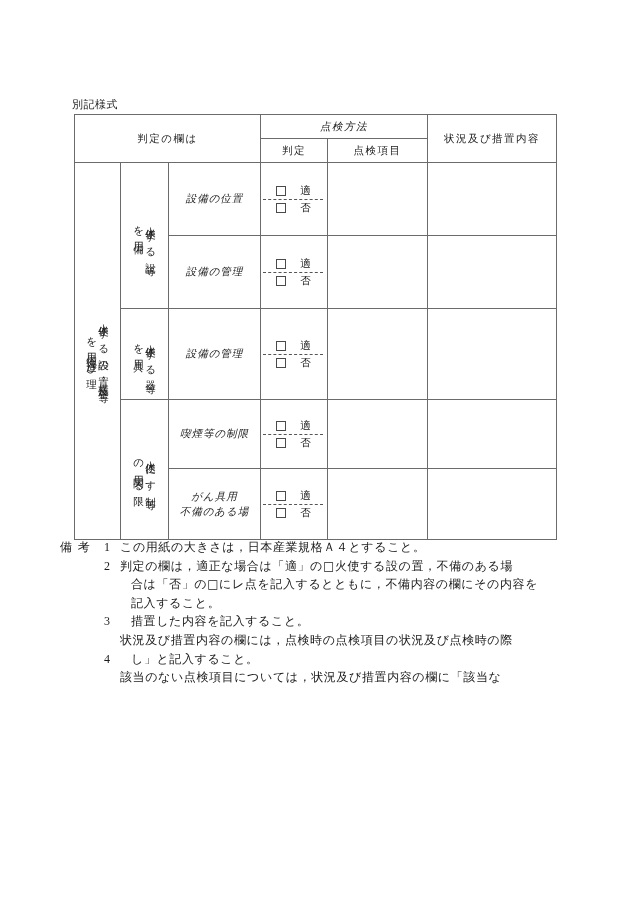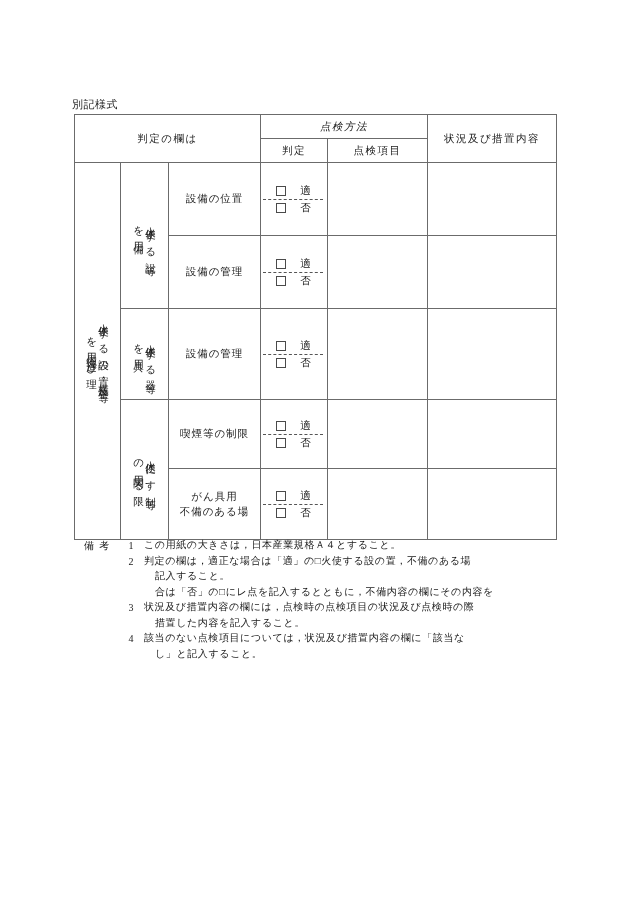--- a/index.html
+++ b/index.html
@@ -95,20 +95,21 @@
     font-size: 10.5px;
   }
   .vcell-mid .vtext {
     align-items: center;
     padding-top: 0;
   }
 
   .item-label {
     letter-spacing: 1px;
     line-height: 1.45;
+    font-style: italic;
   }
 
   
   .judge {
     position: relative;
     padding: 0;
   }
   .judge-inner {
     display: flex;
     flex-direction: column;
@@ -140,24 +141,24 @@
     height: 0;
     font-size: 0;
     line-height: 0;
   }
 
   .blank-cell { }
 
   
   .remarks {
     position: absolute;
-    left: 84px;
+    left: 60px;
     top: 538px;
     width: 496px;
-    font-size: 10px;
+    font-size: 12px;
     line-height: 1.55;
     color: #1a1a1a;
   }
   .remark-row {
     display: flex;
     align-items: flex-start;
   }
   .remarks-label {
     width: 34px;
     flex: none;
@@ -165,21 +166,20 @@
   }
   .remark-num {
     width: 26px;
     flex: none;
     text-align: center;
     font-family: "Liberation Serif", "DejaVu Serif", serif;
   }
   .remark-body {
     flex: 1;
     letter-spacing: 0.6px;
-    font-family: Liberation Mono, monospace;
   }
   .remark-body .ln {
     display: block;
     white-space: nowrap;
   }
   .remark-body .ln-indent {
     padding-left: 11px;
   }
 </style>
 </head>
@@ -350,37 +350,37 @@
       <span class="remark-body">
         <span class="ln">この用紙の大きさは，日本産業規格Ａ４とすること。</span>
       </span>
     </div>
 
     <div class="remark-row">
       <span class="remarks-label"></span>
       <span class="remark-num">2</span>
       <span class="remark-body">
         <span class="ln">判定の欄は，適正な場合は「適」の□火使する設の置，不備のある場</span>
+        <span class="ln ln-indent">合は「否」の□にレ点を記入するとともに，不備内容の欄にその内容を</span>
         <span class="ln ln-indent">記入すること。</span>
-        <span class="ln ln-indent">合は「否」の□にレ点を記入するとともに，不備内容の欄にその内容を</span>
       </span>
     </div>
 
     <div class="remark-row">
       <span class="remarks-label"></span>
       <span class="remark-num">3</span>
       <span class="remark-body">
+        <span class="ln ln-indent">措置した内容を記入すること。</span>
         <span class="ln">状況及び措置内容の欄には，点検時の点検項目の状況及び点検時の際</span>
-        <span class="ln ln-indent">措置した内容を記入すること。</span>
       </span>
     </div>
 
     <div class="remark-row">
       <span class="remarks-label"></span>
       <span class="remark-num">4</span>
       <span class="remark-body">
+        <span class="ln ln-indent">し」と記入すること。</span>
         <span class="ln">該当のない点検項目については，状況及び措置内容の欄に「該当な</span>
-        <span class="ln ln-indent">し」と記入すること。</span>
       </span>
     </div>
   </div>
 
 </div>
 
 </body></html>

